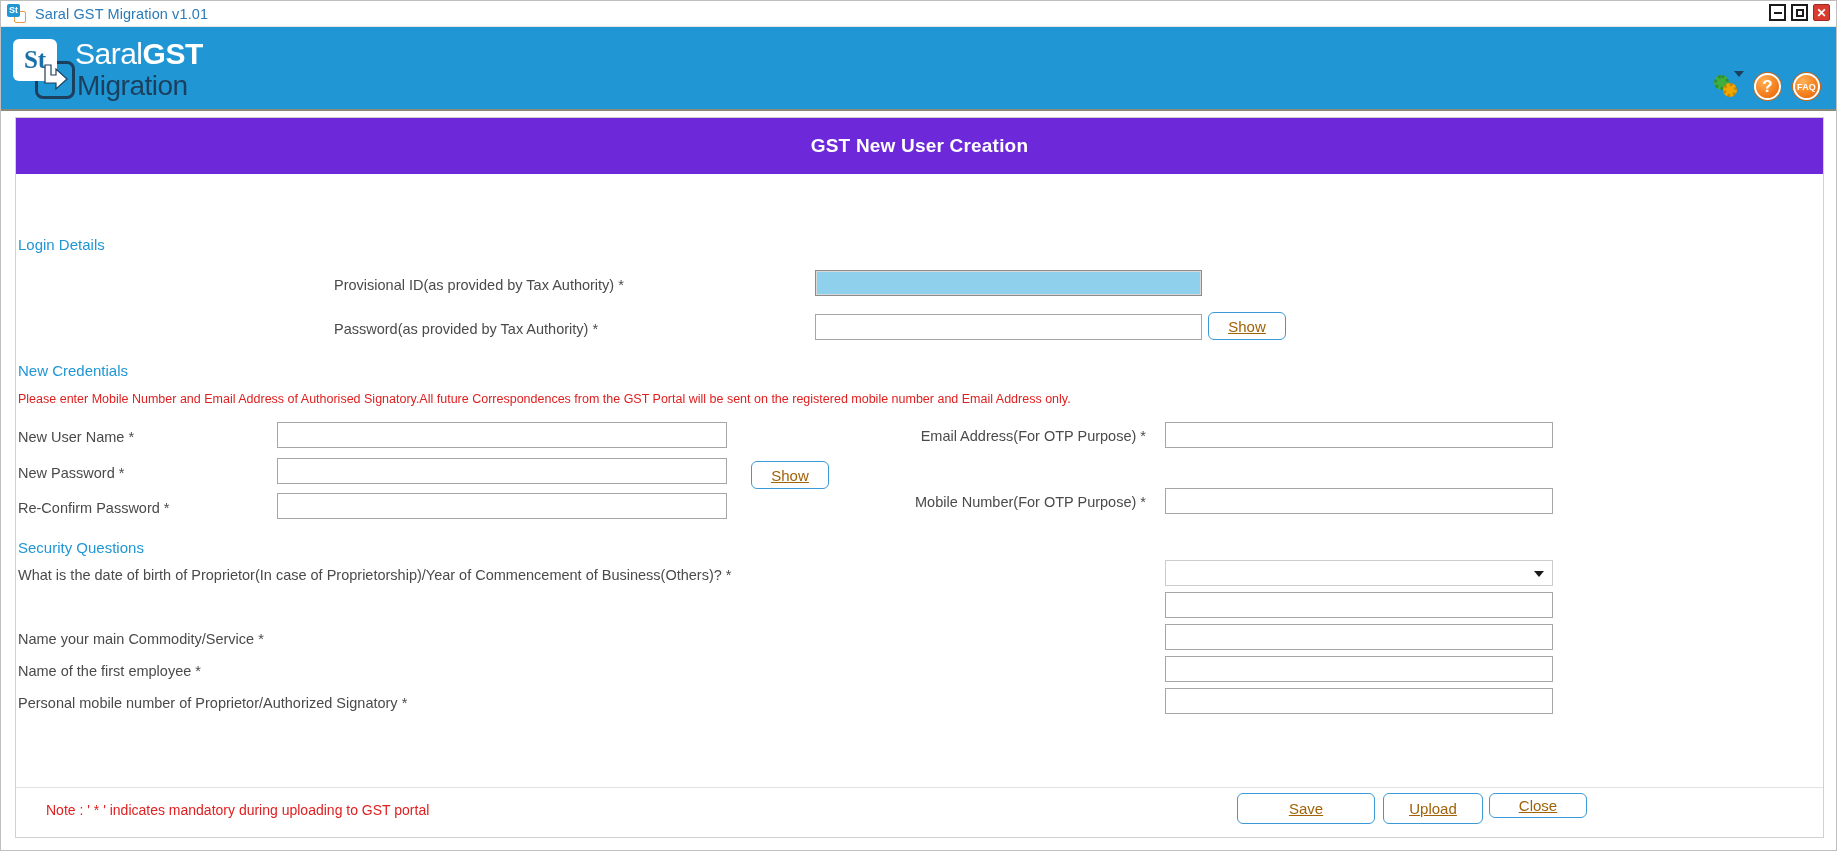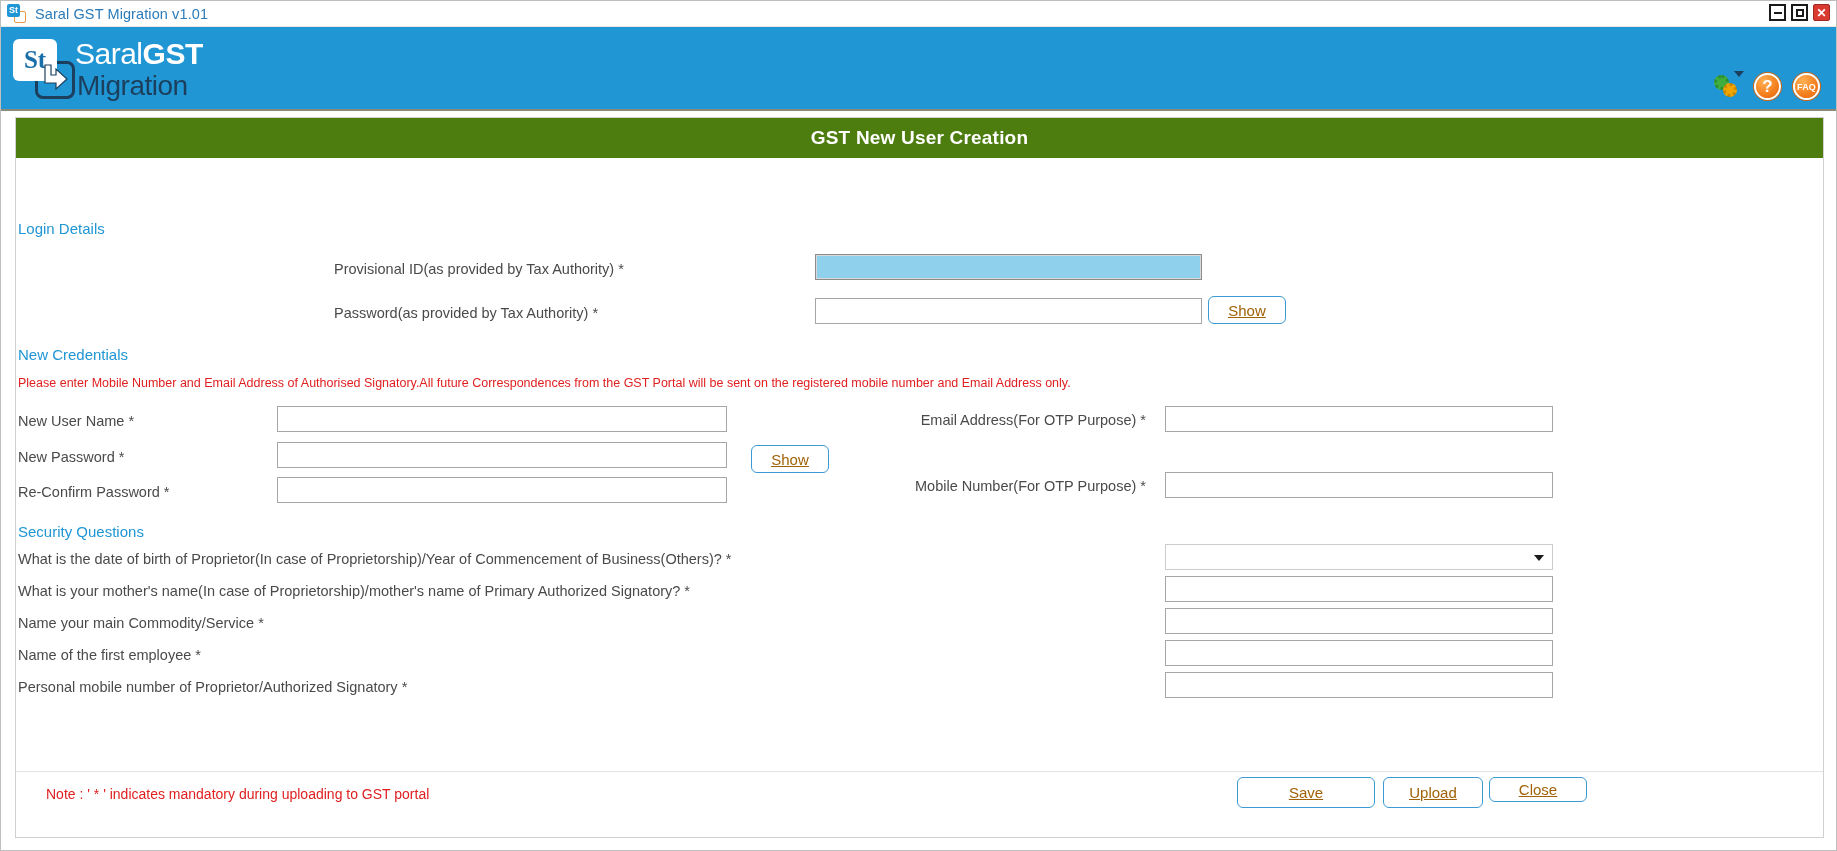--- a/index.html
+++ b/index.html
@@ -129,21 +129,21 @@
   .circ-icon.faq { font-size: 9px; letter-spacing: .2px; }
 
   
   .panel {
     position: absolute; left: 14px; top: 116px;
     width: 1809px; height: 721px;
     background: #ffffff;
     border: 1px solid #d0d0d0;
   }
   .panel-title {
-    height: 40px; background: #4d7c0f;
+    height: 56px; background: #6d28d9;
     display: flex; align-items: center; justify-content: center;
     color: #ffffff; font-size: 19px; font-weight: bold;
     letter-spacing: .2px;
   }
   .section-head {
     color: #2196d4; font-size: 15px;
   }
 
   .body { position: relative; height: 665px; }
 
@@ -287,21 +287,20 @@
       <input class="abs tinput" style="left: 1149px; top: 314px; width: 388px;" value="" placeholder="">
 
       <div class="abs section-head" style="left:2px; top:365px;">Security Questions</div>
 
       <div class="abs lbl" style="left:2px; top:393px;">What is the date of birth of Proprietor(In case of Proprietorship)/Year of Commencement of Business(Others)? *</div>
       <div class="select-wrap" style="left:1149px; top:386px; width:388px; height:26px;">
         <select class="tselect" style="width:388px;"><option></option></select>
         <span class="select-caret"></span>
       </div>
 
-      <div class="abs lbl" style="left:2px; top:425px;">What is your mother's name(In case of Proprietorship)/mother's name of Primary Authorized Signatory? *</div>
       <input class="abs tinput" style="left: 1149px; top: 418px; width: 388px;" value="" placeholder="">
 
       <div class="abs lbl" style="left:2px; top:457px;">Name your main Commodity/Service *</div>
       <input class="abs tinput" style="left: 1149px; top: 450px; width: 388px;" value="" placeholder="">
 
       <div class="abs lbl" style="left:2px; top:489px;">Name of the first employee *</div>
       <input class="abs tinput" style="left: 1149px; top: 482px; width: 388px;" value="" placeholder="">
 
       <div class="abs lbl" style="left:2px; top:521px;">Personal mobile number of Proprietor/Authorized Signatory *</div>
       <input class="abs tinput" style="left: 1149px; top: 514px; width: 388px;" value="" placeholder="">

